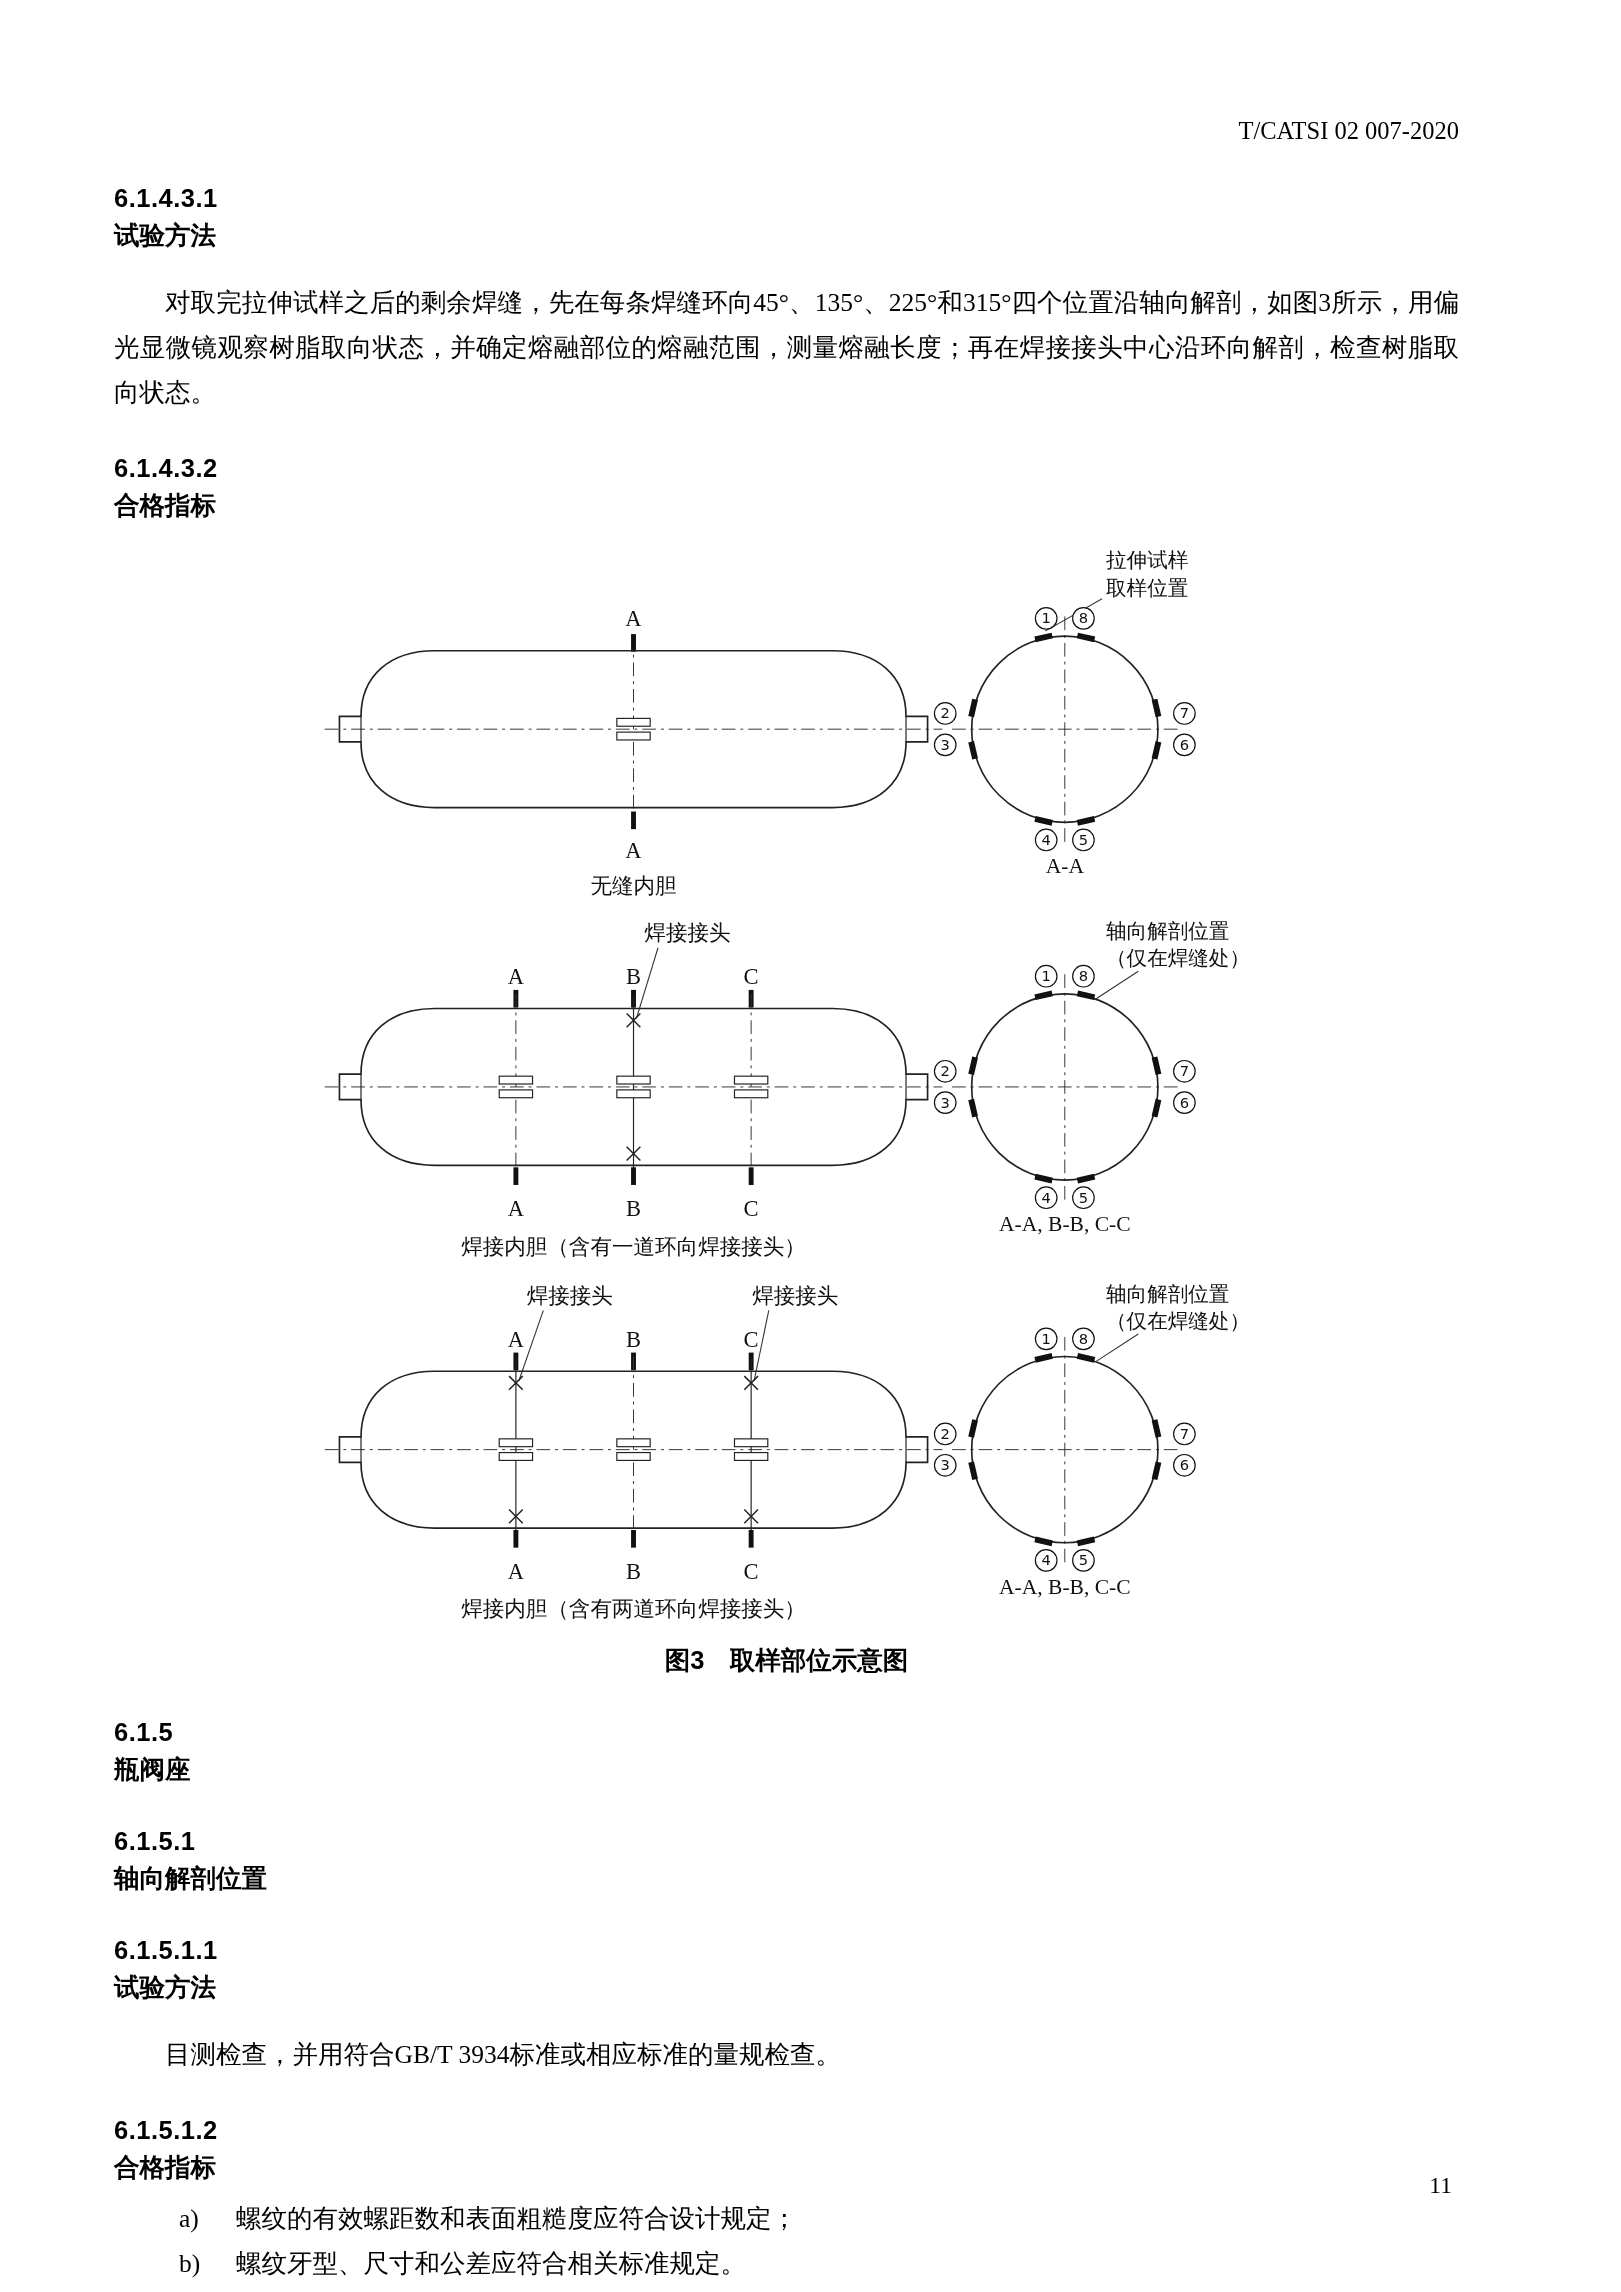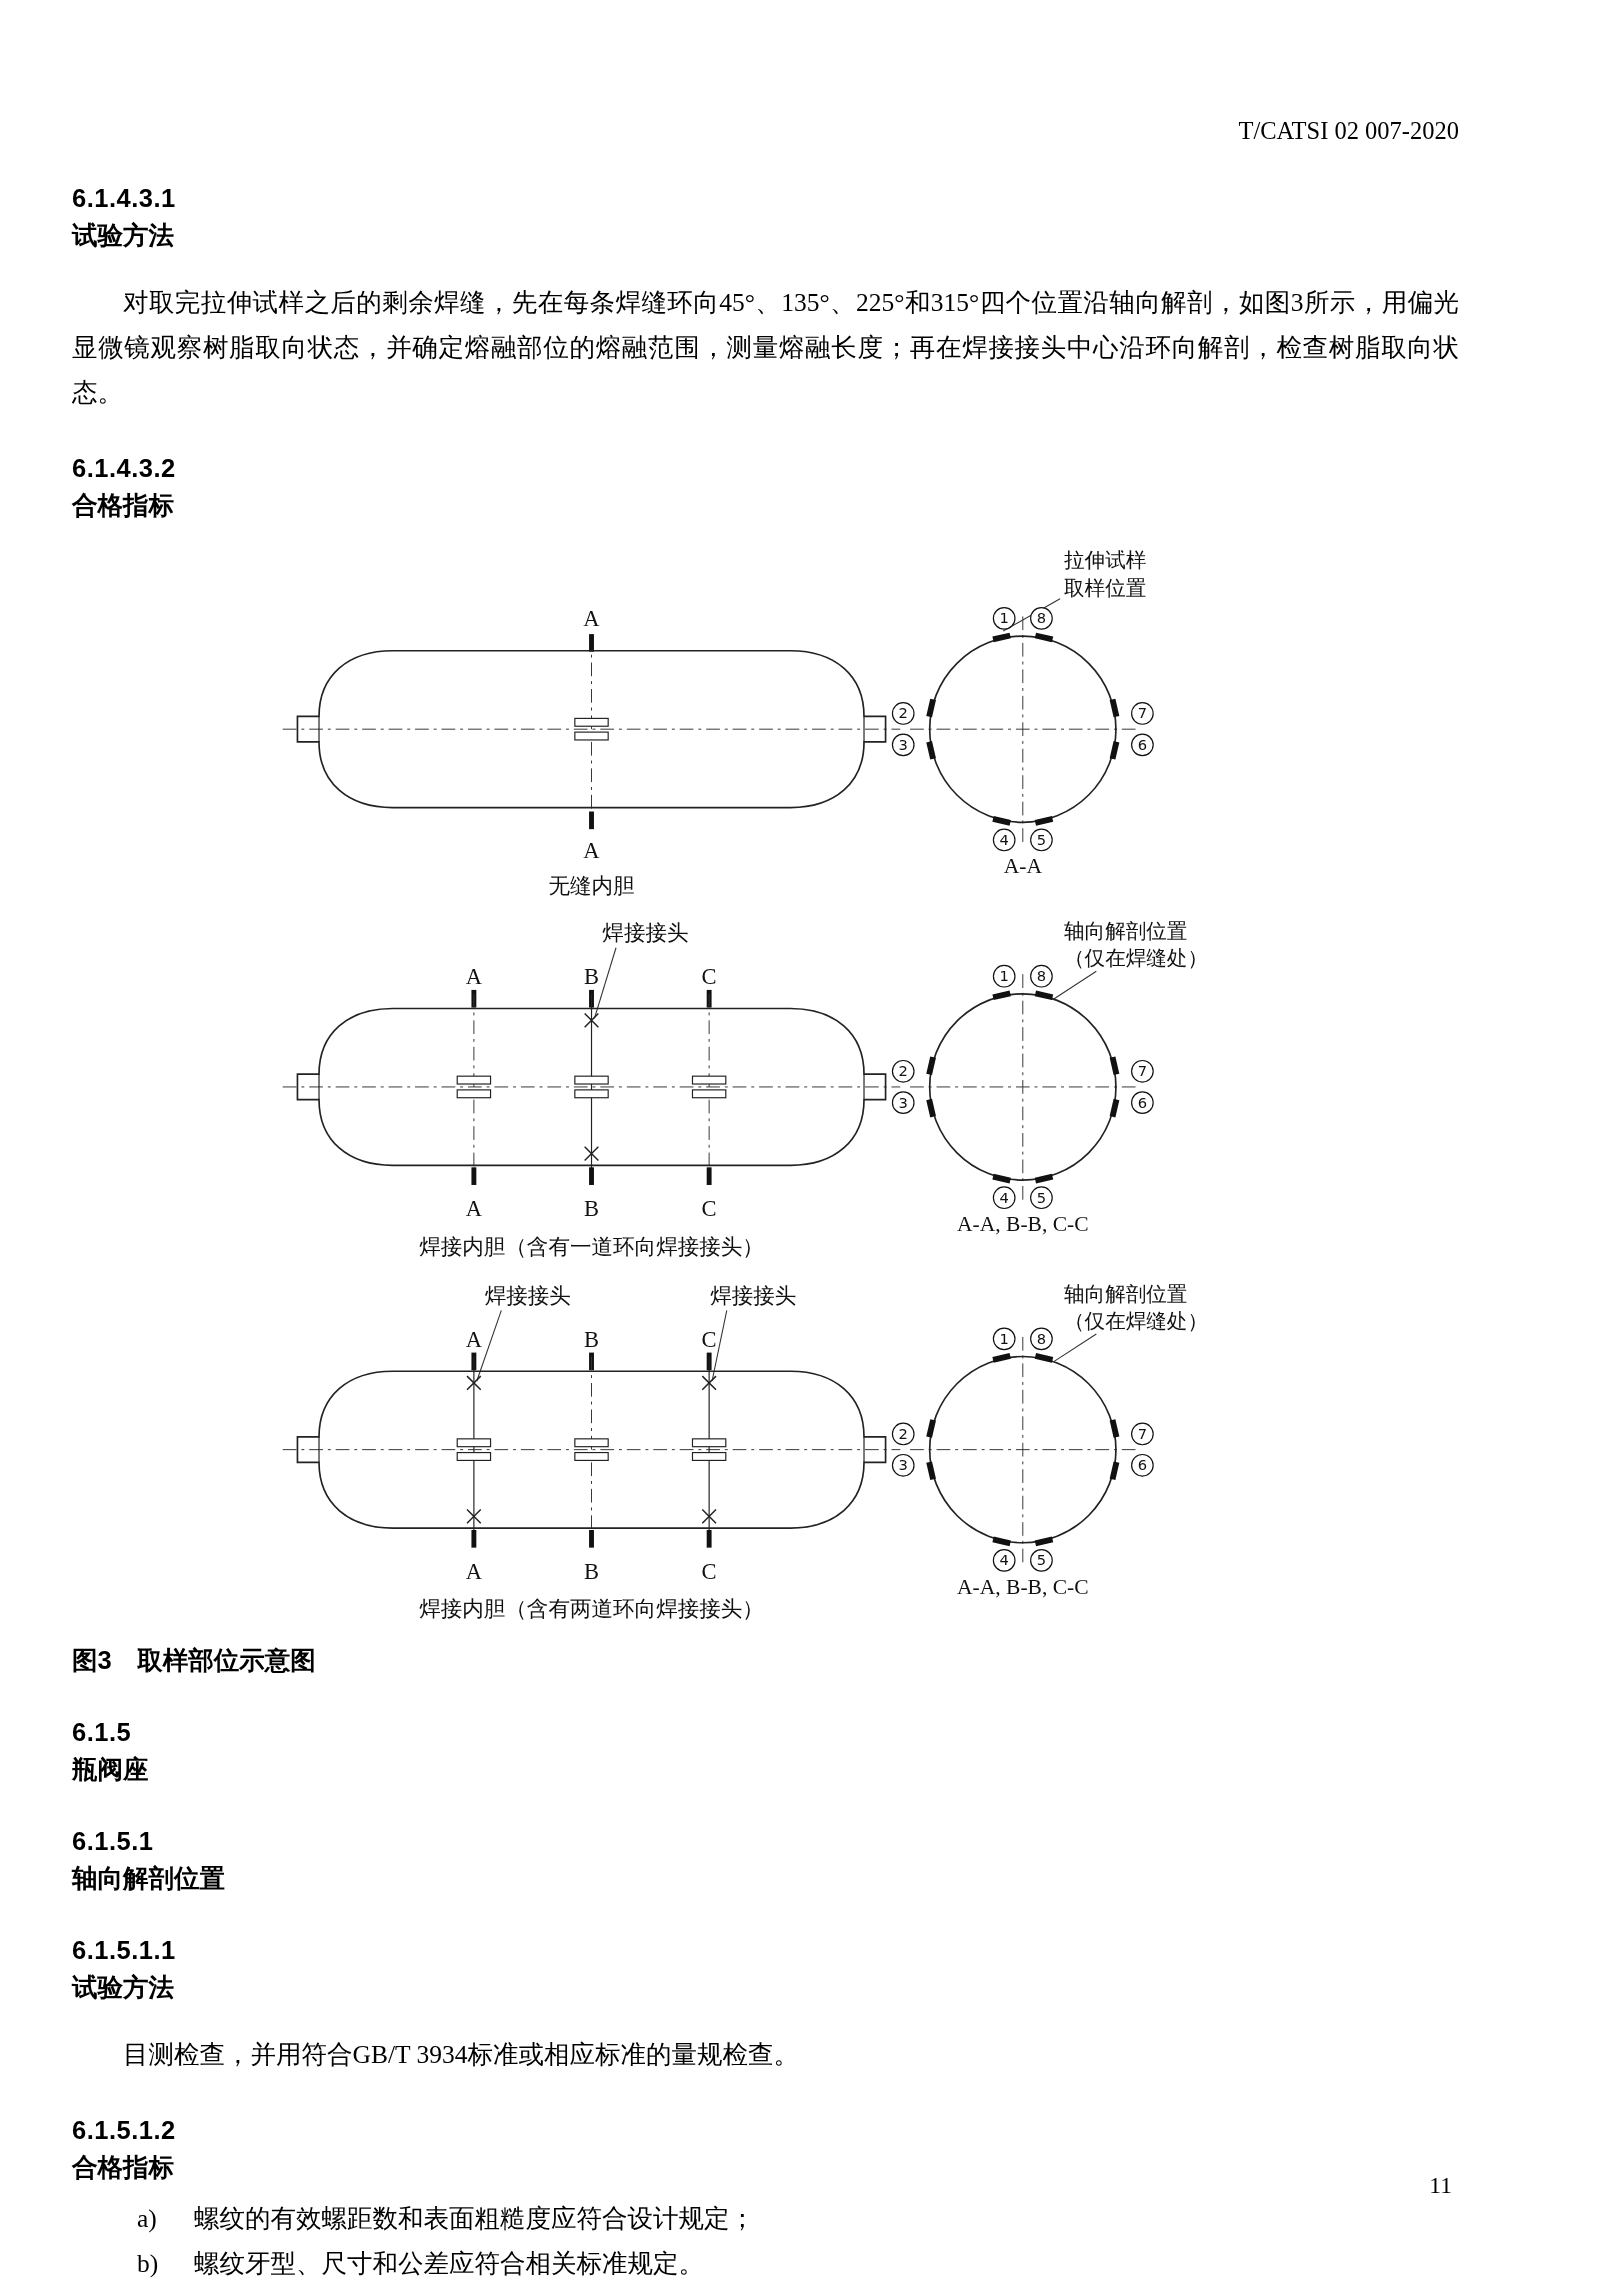--- a/index.html
+++ b/index.html
@@ -6,21 +6,21 @@
   html,body { background:#ffffff; }
   body {
     width:1621px; height:2293px;
     font-family:"Liberation Serif", serif;
     color:#000;
     position:relative;
   }
   .page {
     position:relative;
     width:1621px; height:2293px;
-    padding:116px 162px 0 72px;
+    padding:116px 162px 0 114px;
     background:#fff;
     overflow:hidden;
   }
   .doc-header {
     text-align:right;
     font-size:24.5px;
     line-height:29px;
   }
   .sec-heading {
     display:flex;
@@ -36,21 +36,21 @@
   .body-p {
     font-size:25.5px;
     line-height:45px;
     text-indent:2em;
     text-align:justify;
     margin-top:26px;
   }
   .figure-wrap { margin-top:13.7px; }
   .figure-wrap svg { display:block; }
   .fig-caption {
-    text-align:left;
+    text-align:center;
     font-family:"Liberation Sans", sans-serif;
     font-weight:bold;
     font-size:25.5px;
     line-height:37px;
     margin-top:11.8px;
   }
   .list-item {
     display:flex;
     font-size:25.5px;
     line-height:45px;

